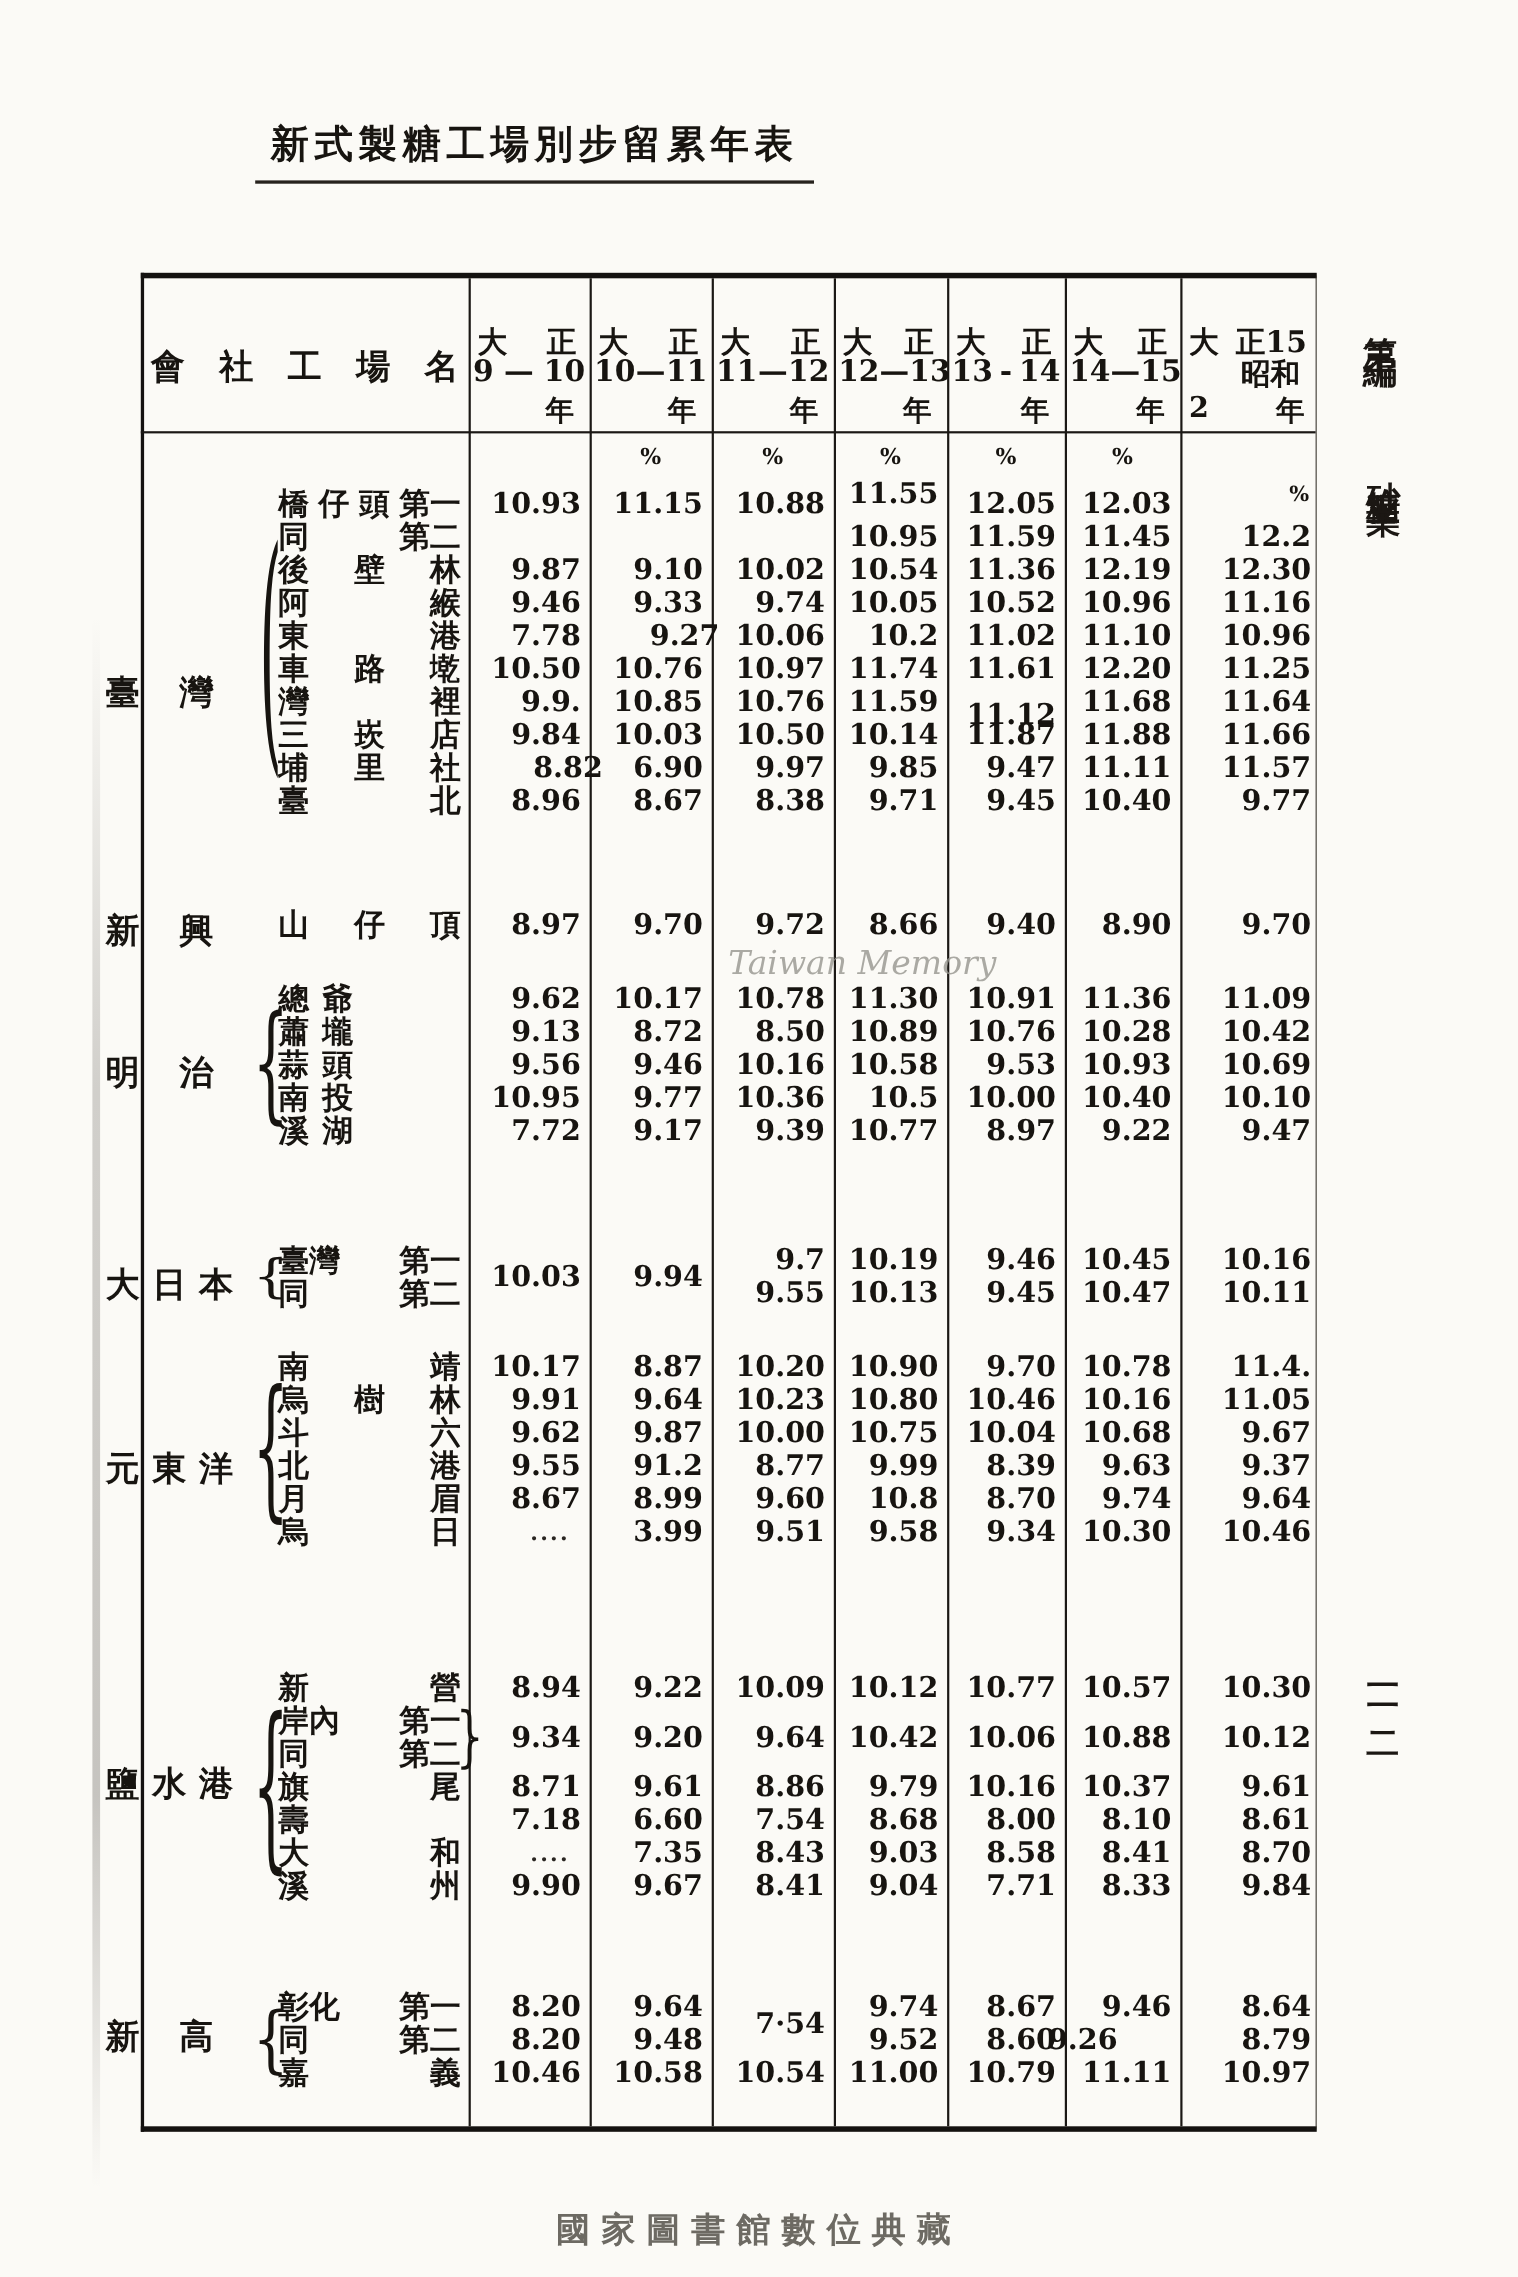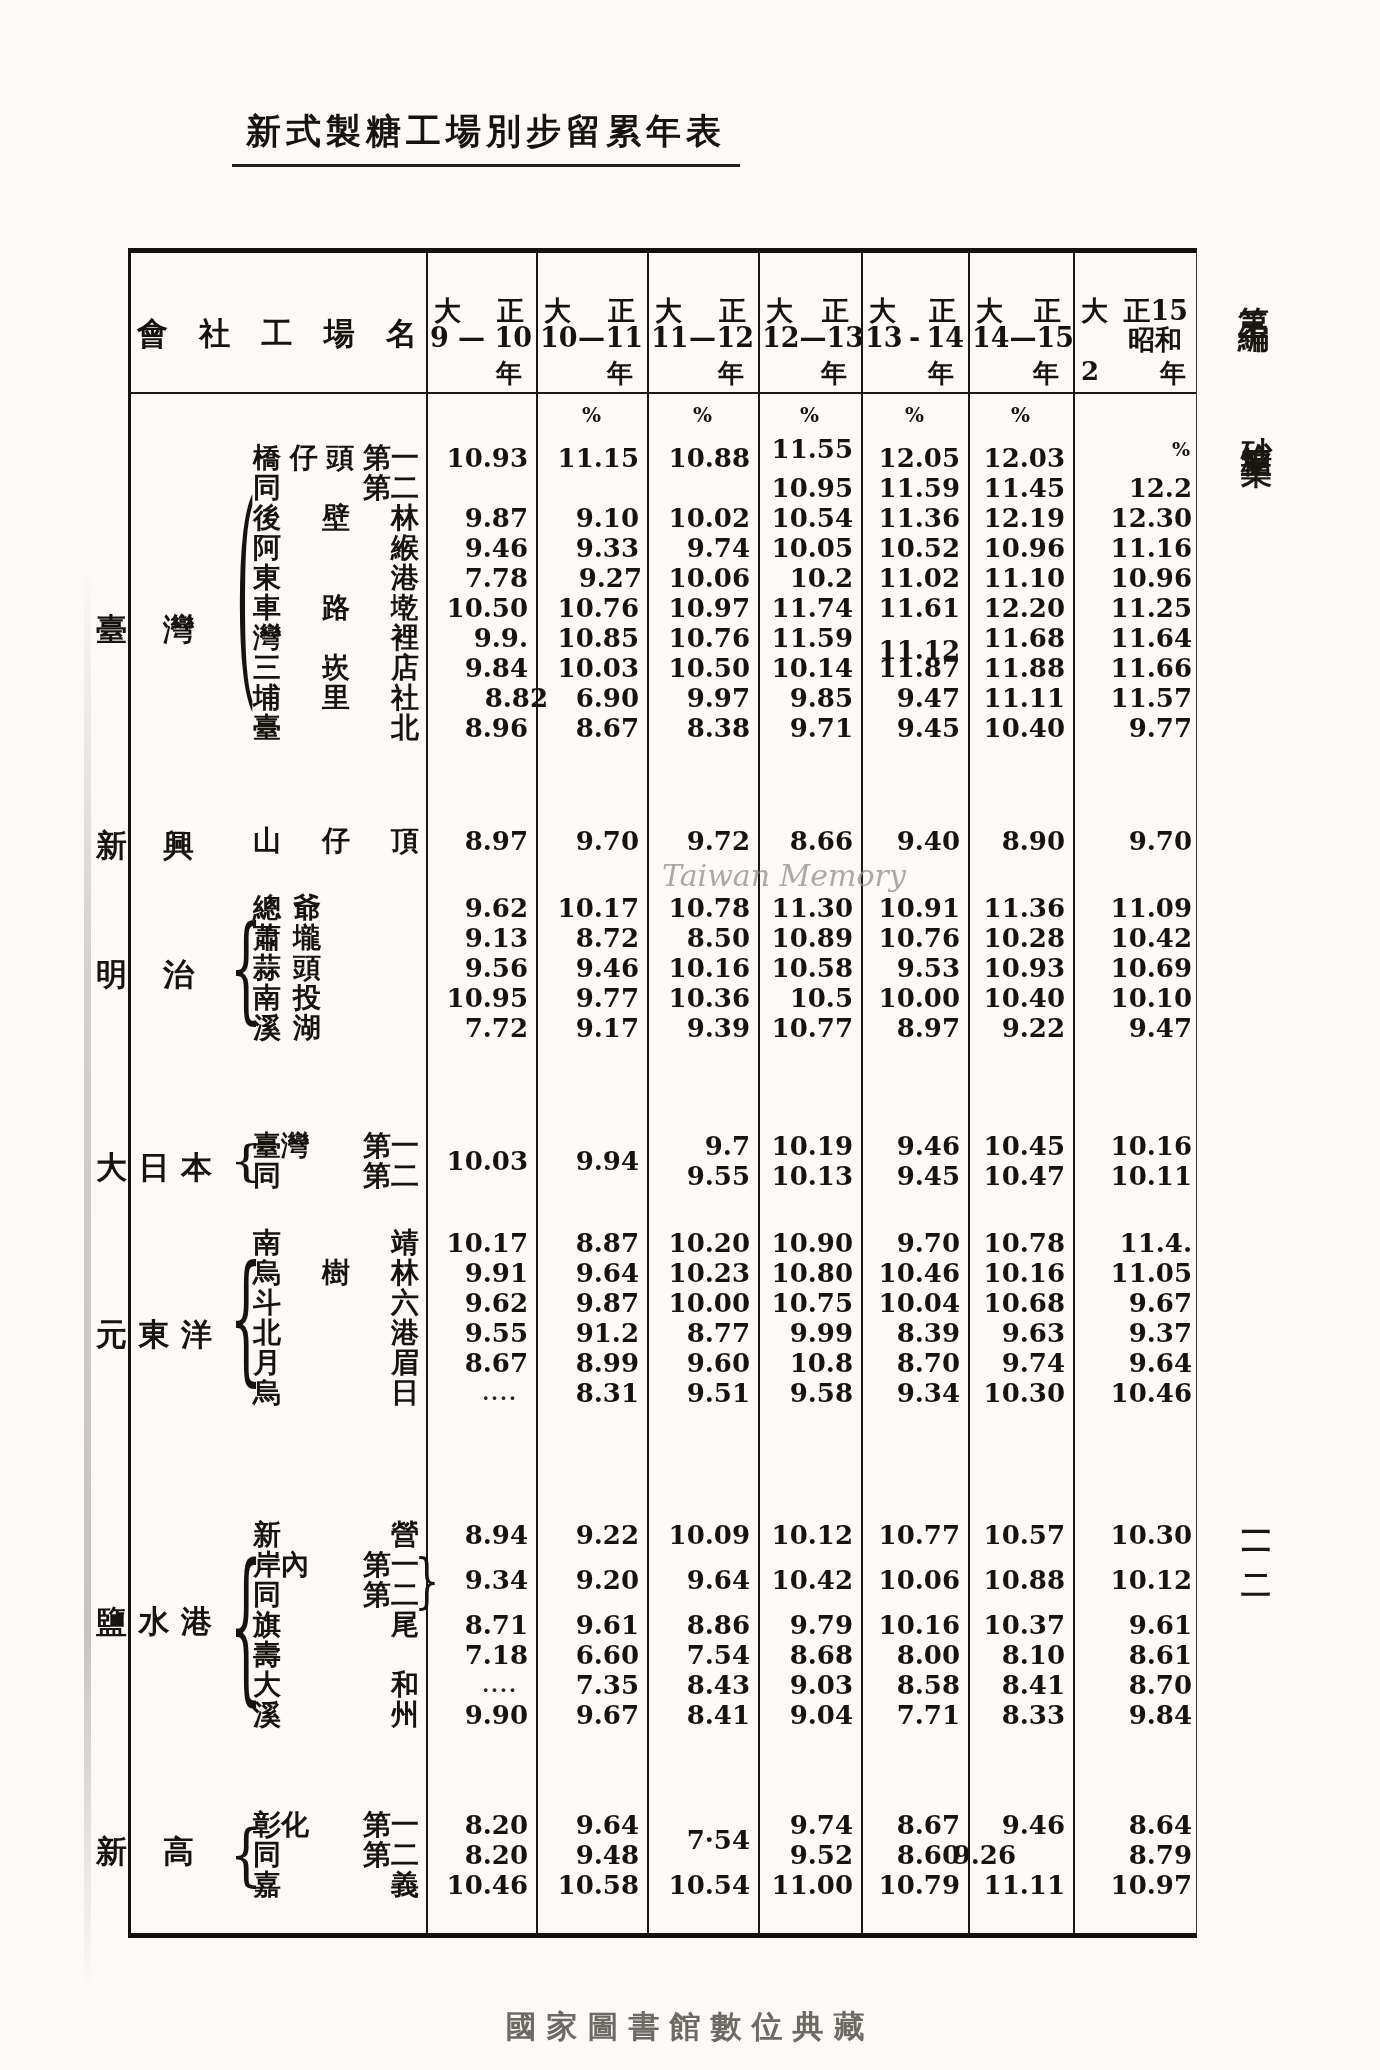--- a/index.html
+++ b/index.html
@@ -224,21 +224,21 @@
           <div class="cell" style="left: 730px; width: 107px;">10.52</div>
           <div class="cell" style="left: 837px; width: 105px;">10.96</div>
           <div class="cell" style="left: 942px; width: 127px;">11.16</div>
         </div>
         <div class="row" style="top: 120px;">
           <div class="fname spread">
             <div>東</div>
             <div>港</div>
           </div>
           <div class="cell" style="left: 295px; width: 110px;">7.78</div>
-          <div class="cell" style="left: 408px; width: 111px;">9.27</div>
+          <div class="cell" style="left: 420px; width: 111px;">9.27</div>
           <div class="cell" style="left: 516px; width: 111px;">10.06</div>
           <div class="cell" style="left: 627px; width: 103px;">10.2</div>
           <div class="cell" style="left: 730px; width: 107px;">11.02</div>
           <div class="cell" style="left: 837px; width: 105px;">11.10</div>
           <div class="cell" style="left: 942px; width: 127px;">10.96</div>
         </div>
         <div class="row" style="top: 150px;">
           <div class="fname spread">
             <div>車</div>
             <div>路</div>
@@ -485,21 +485,21 @@
           <div class="cell" style="left: 730px; width: 107px;">8.70</div>
           <div class="cell" style="left: 837px; width: 105px;">9.74</div>
           <div class="cell" style="left: 942px; width: 127px;">9.64</div>
         </div>
         <div class="row" style="top: 150px;">
           <div class="fname spread">
             <div>烏</div>
             <div>日</div>
           </div>
           <div class="cell dots" style="left: 295px; width: 110px;">....</div>
-          <div class="cell" style="left: 405px; width: 111px;">8.31</div>
+          <div class="cell" style="left: 405px; width: 111px;">3.99</div>
           <div class="cell" style="left: 516px; width: 111px;">9.51</div>
           <div class="cell" style="left: 627px; width: 103px;">9.58</div>
           <div class="cell" style="left: 730px; width: 107px;">9.34</div>
           <div class="cell" style="left: 837px; width: 105px;">10.30</div>
           <div class="cell" style="left: 942px; width: 127px;">10.46</div>
         </div>
       </div>
       <div class="group" style="top: 1267px; height: 210px;">
         <div class="brace" style="transform: scaleY(3.16);">{</div>
         <div class="row" style="top: 0px;">

